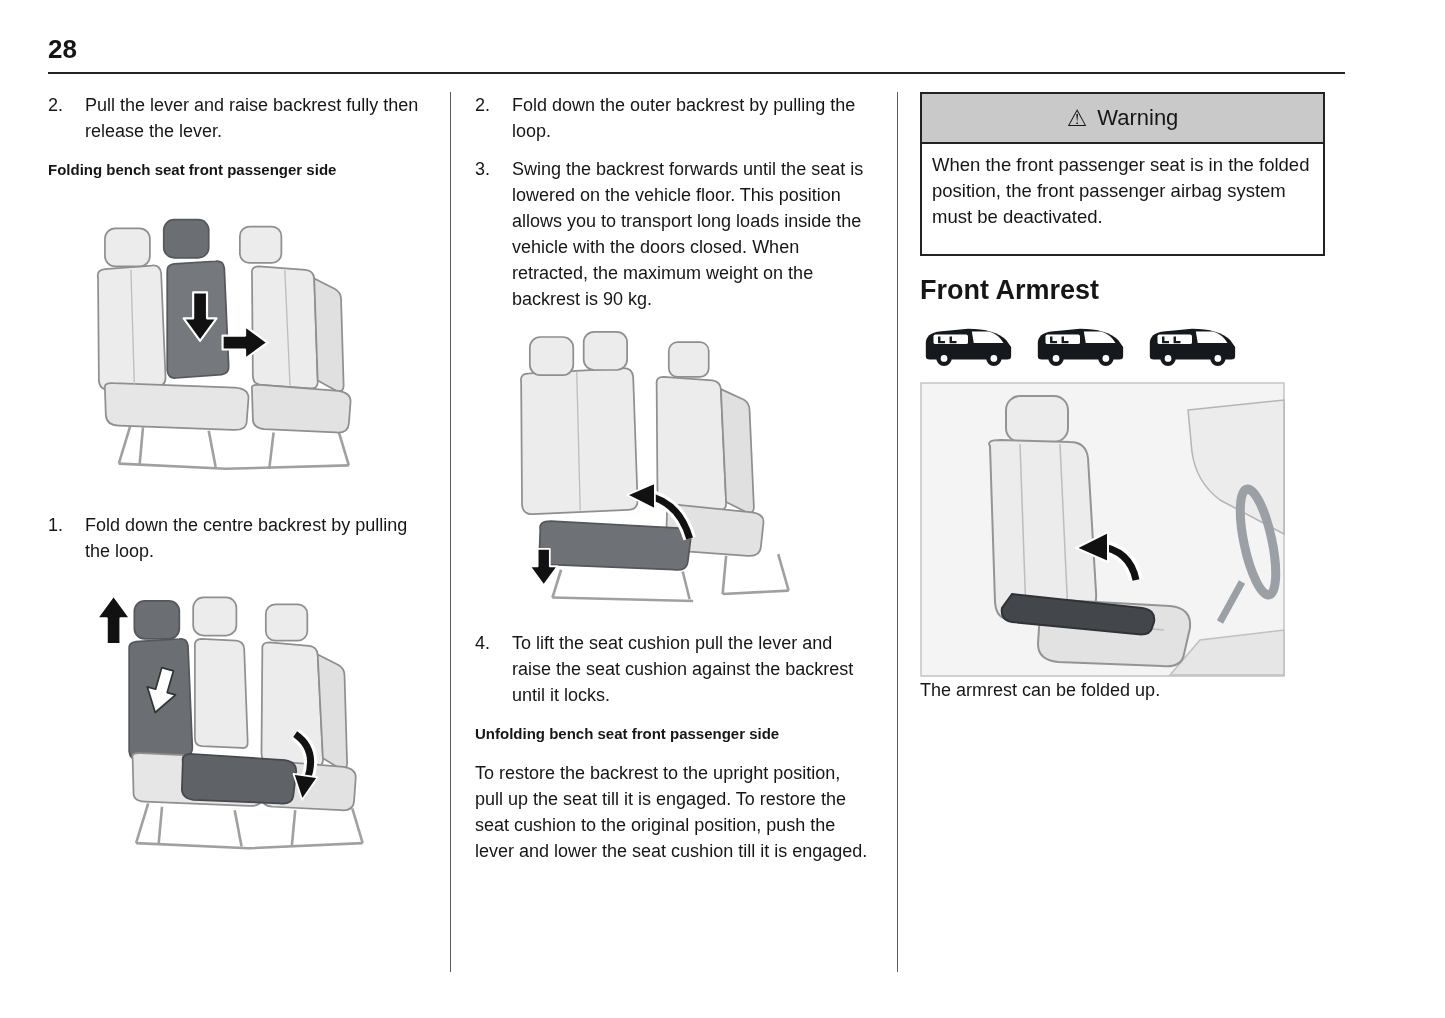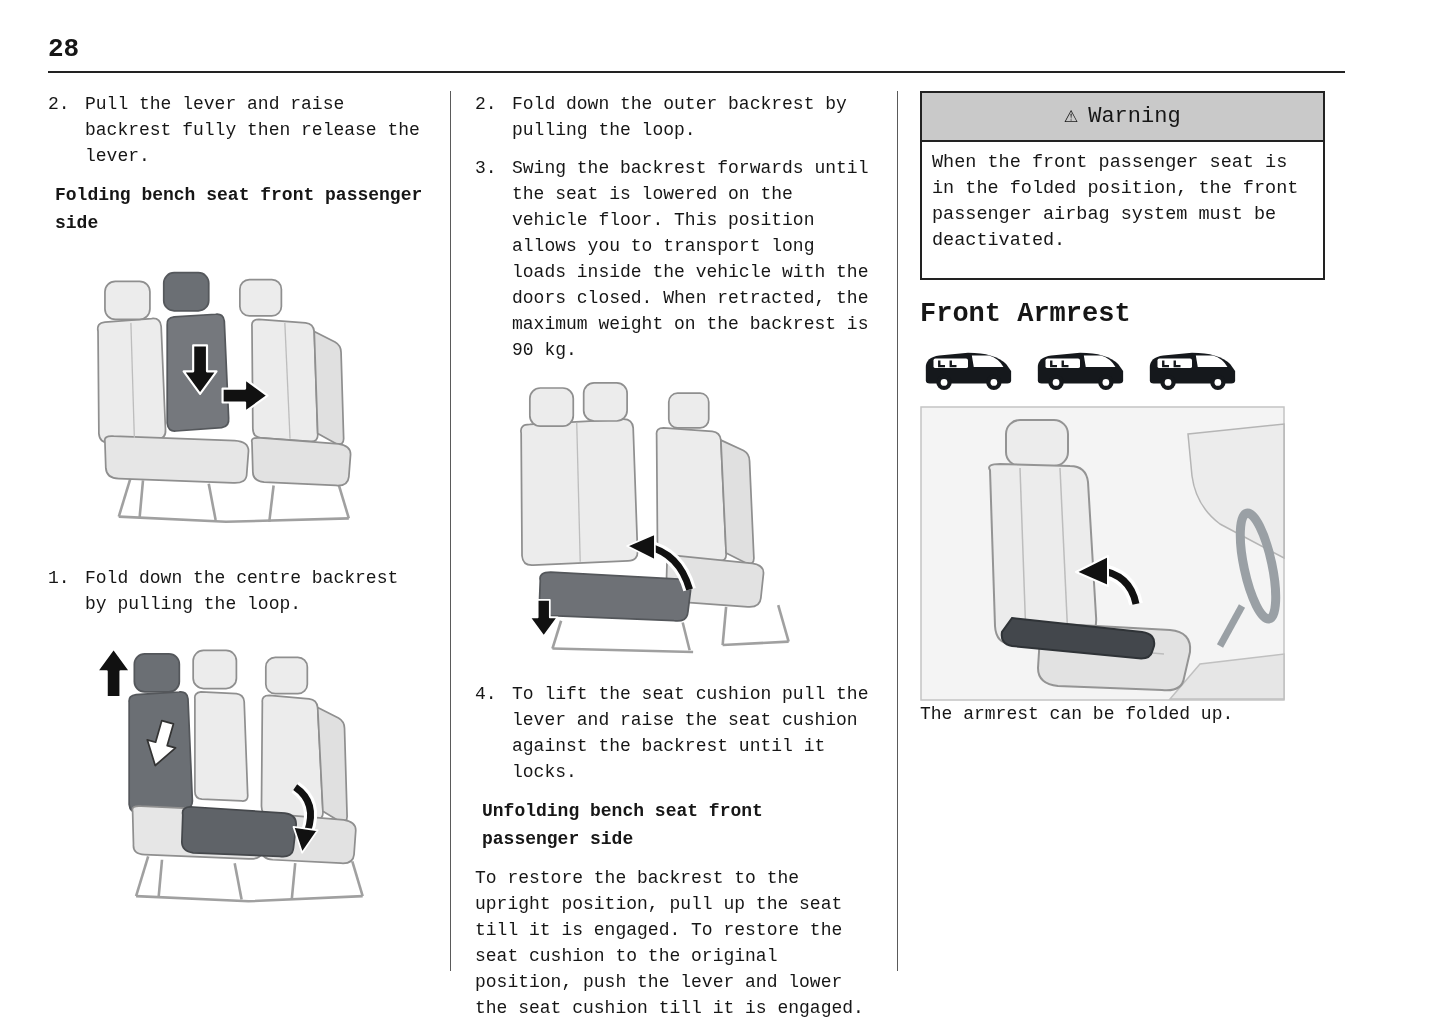--- a/index.html
+++ b/index.html
@@ -1,35 +1,35 @@
 <!DOCTYPE html>
 <html><head>
 <meta charset="utf-8">
 <style>
   * { box-sizing: border-box; margin: 0; padding: 0; }
   html, body { background: #ffffff; }
   body { font-family: "Liberation Sans", sans-serif; color: #161616; }
-  .page { position: relative; width: 1445px; height: 1018px; background: #fff; overflow: hidden; font-family: Liberation Mono, monospace; }
+  .page { position: relative; width: 1445px; height: 1018px; background: #fff; overflow: hidden; }
 
   .hdr { display: flex; align-items: baseline; padding: 34px 0 0 48px; }
   .hdr .pgnum { font-size: 26px; font-weight: 700; width: 137px; }
   .hdr .pgtitle { font-size: 25px; font-weight: 700; }
   .rule { margin: 7px 0 0 48px; width: 1297px; border-bottom: 2px solid #222; }
 
   .content { display: flex; margin: 18px 0 0 48px; height: 892px; }
   .col1 { width: 402px; padding-right: 20px; }
   .vdiv { width: 1px; background: #5a5a5a; height: 880px; }
   .col2 { width: 446px; padding: 0 24px; }
   .col3 { width: 427px; padding-left: 22px; }
 
   .step { display: flex; font-size: 18px; line-height: 26px; margin-bottom: 12px; }
   .step .num { width: 37px; flex: none; }
   .para { font-size: 18px; line-height: 26px; }
 
-  .sect { font-size: 18px; line-height: 28px; font-weight: 700; margin: 8px 7px 12px; }
+  .sect { font-size: 15px; line-height: 28px; font-weight: 700; margin: 8px 0 12px; }
   .bigsect { font-size: 27px; line-height: 32px; font-weight: 700; margin: 18px 0 16px; }
 
   .fig { display: block; margin: 10px auto 16px; }
   .fig3 { display: block; margin: 2px 0 0 0; }
 
   .warnbox { border: 2px solid #222; }
   .warnhead { background: #c9c9c9; border-bottom: 2px solid #222; display: flex; justify-content: center; align-items: center; gap: 10px; padding: 11px 0; font-size: 22px; }
   .warnhead .wicon { font-size: 23px; line-height: 1; }
   .warnbody { padding: 8px 10px 24px 10px; font-size: 18.5px; line-height: 26px; }
 

